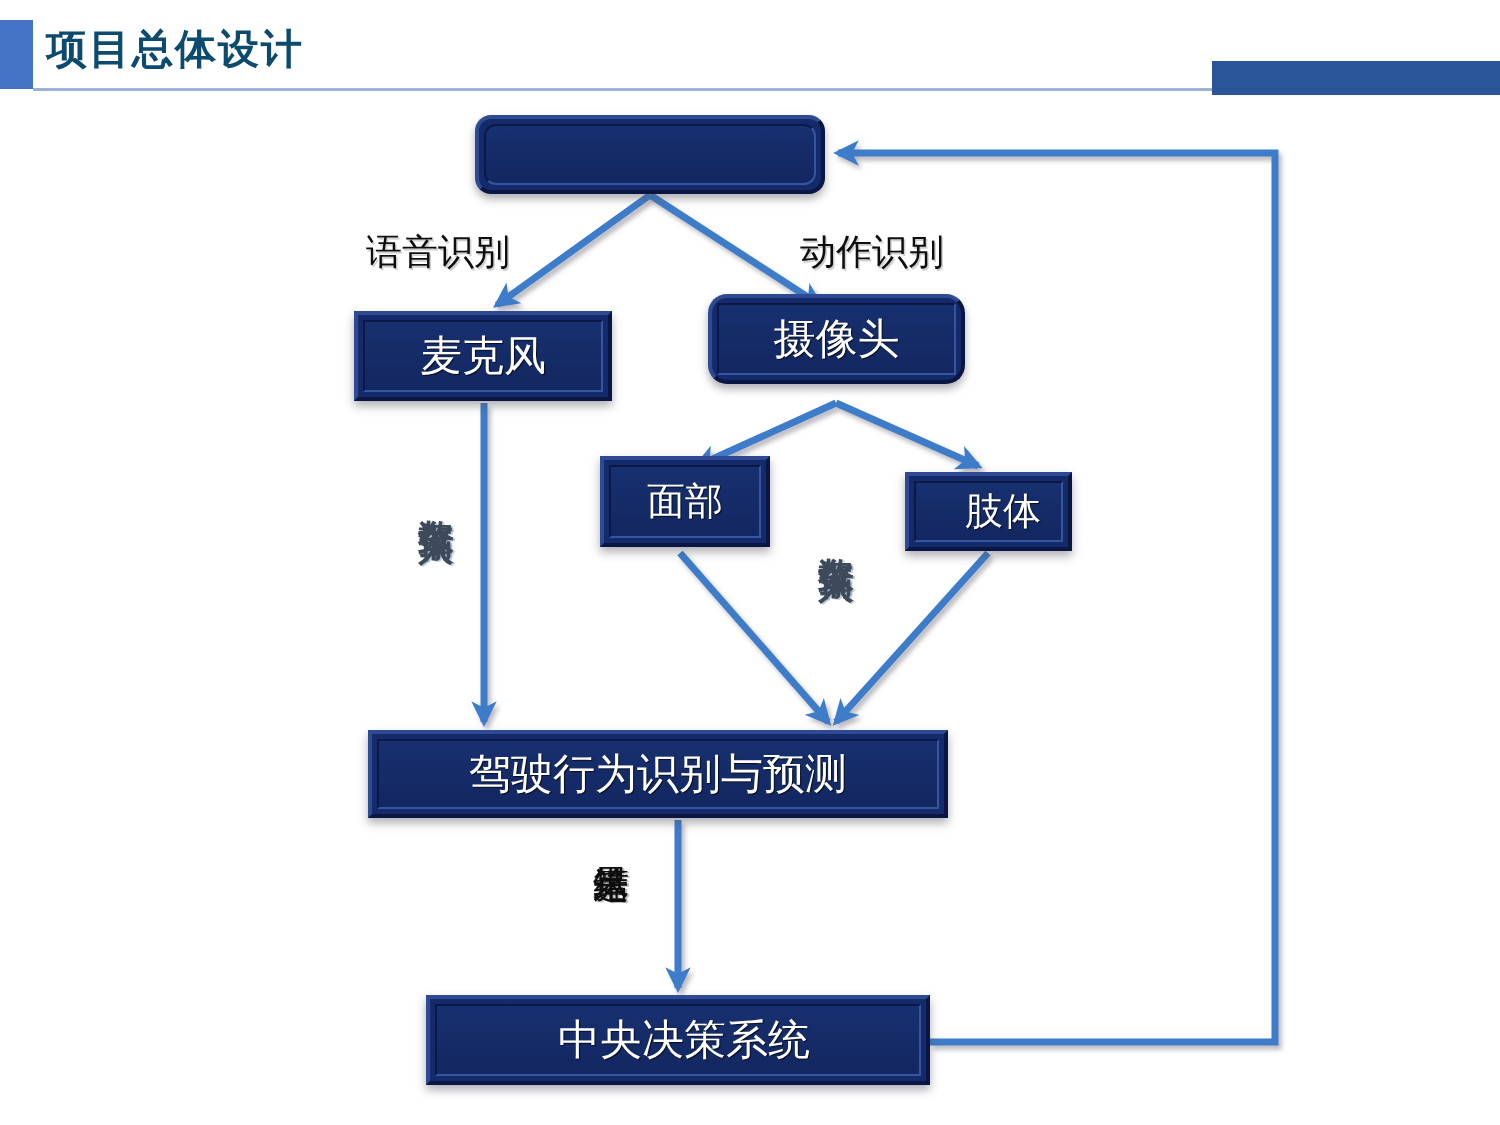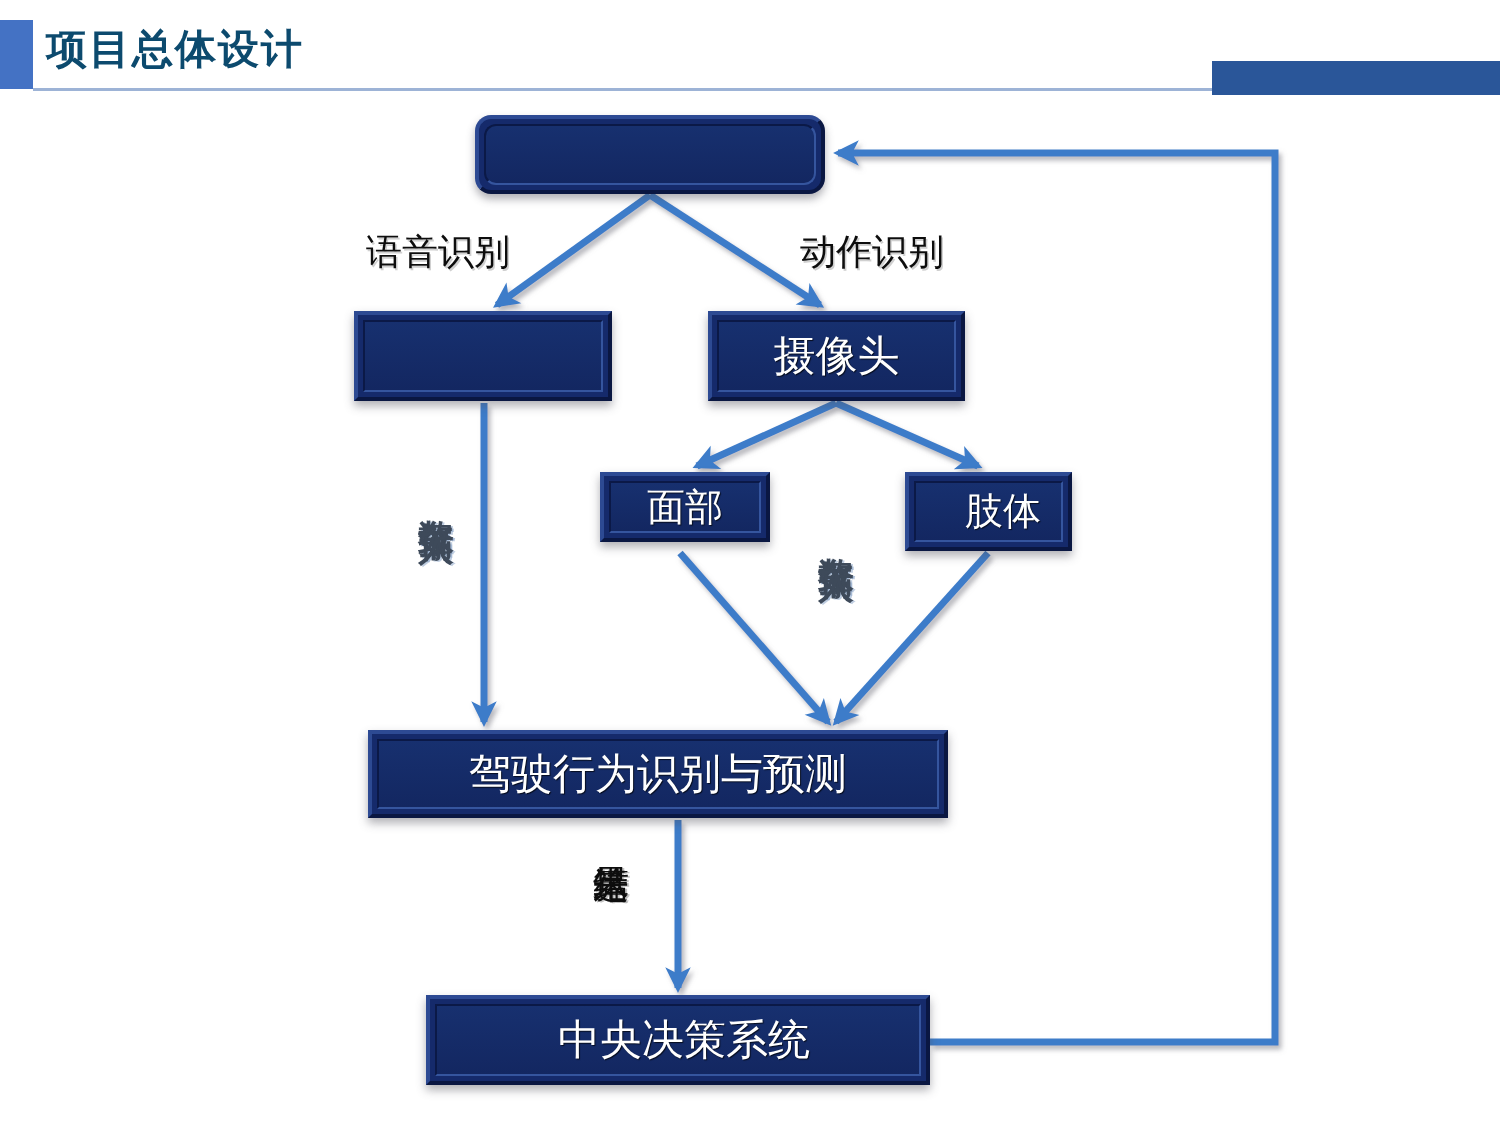--- a/index.html
+++ b/index.html
@@ -98,22 +98,22 @@
   }
   .node.rounded {
     border-radius: 16px;
   }
   .node.rounded .inner {
     border-radius: 12px;
   }
 
   #node-driver       { left: 475px; top: 115px;  width: 350px; height: 79px; }
   #node-microphone   { left: 354px; top: 311px;  width: 258px; height: 90px; }
-  #node-camera       { left: 708px; top: 311px;  width: 257px; height: 90px; }
-  #node-face         { left: 600px; top: 472px;  width: 170px; height: 70px; text-align: right; }
+  #node-camera       { left: 708px; top: 294px;  width: 257px; height: 90px; border-radius: 19px; }
+  #node-face         { left: 600px; top: 456px;  width: 170px; height: 91px; text-align: right; }
   #node-limb         { left: 905px; top: 472px;  width: 167px; height: 79px; padding-left: 29px; }
   #node-behavior     { left: 368px; top: 730px;  width: 580px; height: 88px; }
   #node-decision     { left: 426px; top: 995px;  width: 504px; height: 90px; padding-left: 12px; }
 
   #node-driver    .label { font-size: 42px; }
   #node-microphone .label { font-size: 42px; }
   #node-camera     .label { font-size: 42px; }
   #node-face       .label { font-size: 38px; }
   #node-limb       .label { font-size: 38px; }
   #node-behavior   .label { font-size: 42px; }
@@ -199,20 +199,21 @@
       <path d="M 930 1042 L 1275 1042 L 1275 153 L 838 153" marker-end="url(#arrowhead)"></path>
     </g>
   </svg>
 
   <div class="node rounded" id="node-driver">
     <span class="inner"></span>
   </div>
 
   <div class="node" id="node-microphone">
     <span class="inner"></span>
+    <span class="label">麦克风</span>
   </div>
 
   <div class="node" id="node-camera">
     <span class="inner"></span>
     <span class="label">摄像头</span>
   </div>
 
   <div class="node" id="node-face">
     <span class="inner"></span>
     <span class="label">面部</span>

